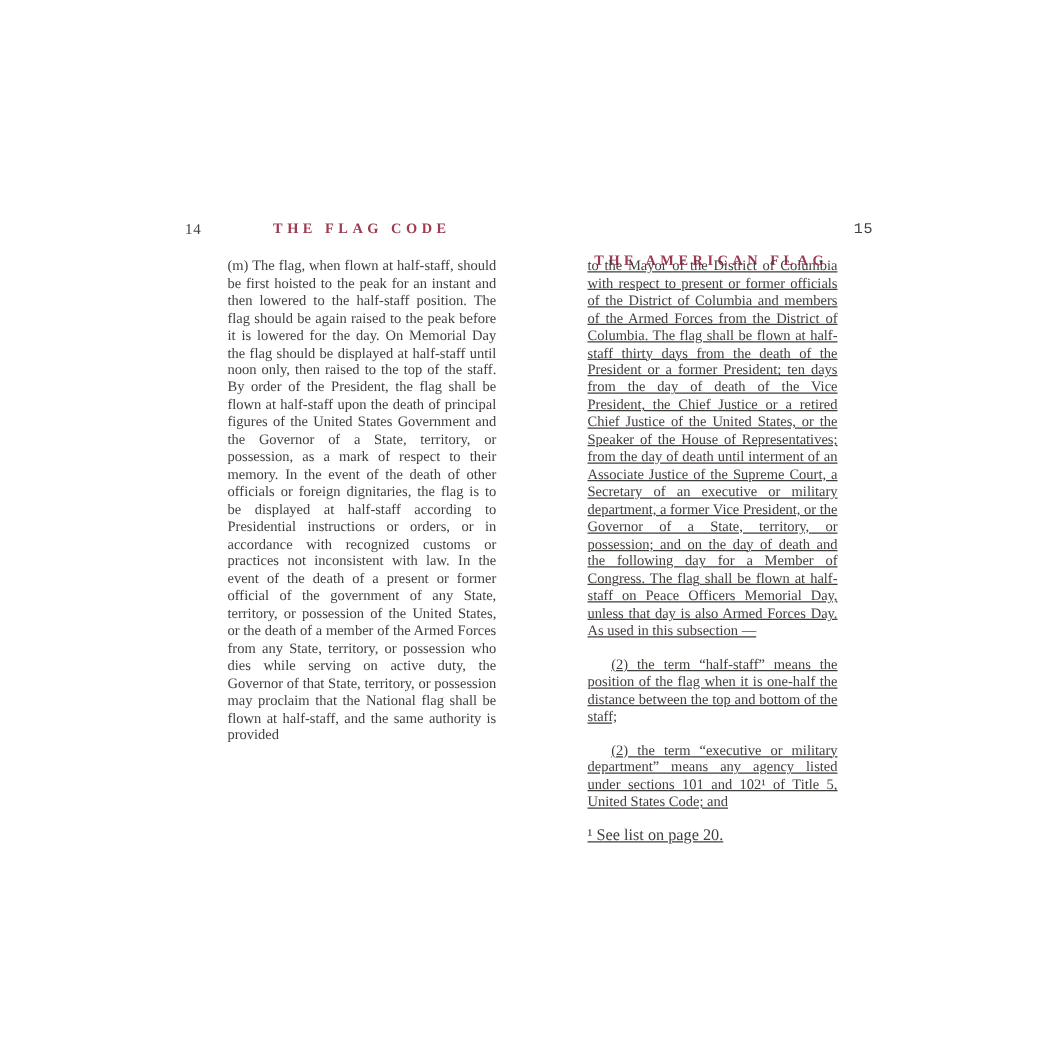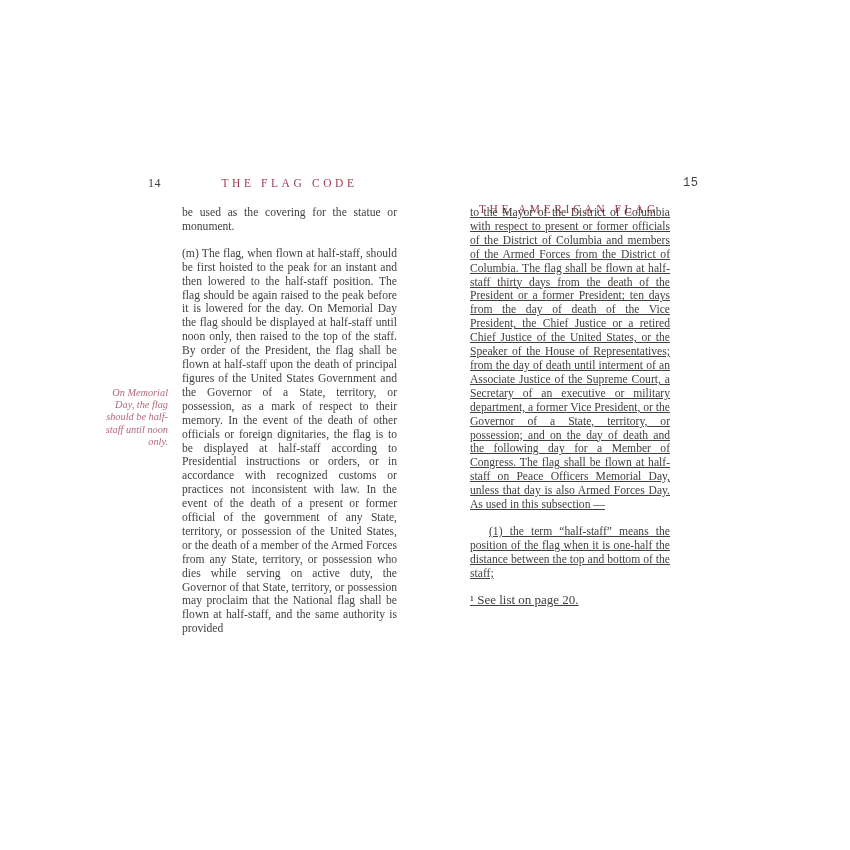--- a/index.html
+++ b/index.html
@@ -26,20 +26,21 @@
   .folio-left  { left: 148px; }
   .folio-right { left: 683px; font-family: Liberation Mono, monospace; }
   .runhead {
     position: absolute;
     top: 177px;
     font-size: 11.5px;
     letter-spacing: 3.6px;
     color: #9c3b51;
     text-align: center;
     white-space: nowrap;
+    font-weight: bold;
   }
   .runhead-left  { left: 182px; width: 215px; }
   .runhead-right { left: 468px; width: 202px; margin-top: 26px; }
 
   
   .column {
     position: absolute;
     top: 206px;
     color: #423e3c;
     font-size: 11.6px;
@@ -91,26 +92,25 @@
 
 <div class="canvas">
 
   <span class="folio folio-left">14</span>
   <div class="runhead runhead-left">THE FLAG CODE</div>
 
   <div class="runhead runhead-right">THE AMERICAN FLAG</div>
   <span class="folio folio-right">15</span>
 
   <div class="column column-left">
-    <p>be used as the covering for the statue or monument.</p>
     <p>(m) The flag, when flown at half-staff, should be first hoisted to the peak for an instant and then lowered to the half-staff position. The flag should be again raised to the peak before it is lowered for the day. On Memorial Day the flag should be displayed at half-staff until noon only, then raised to the top of the staff. By order of the President, the flag shall be flown at half-staff upon the death of principal figures of the United States Government and the Governor of a State, territory, or possession, as a mark of respect to their memory. In the event of the death of other officials or foreign dignitaries, the flag is to be displayed at half-staff according to Presidential instructions or orders, or in accordance with recognized customs or practices not inconsistent with law. In the event of the death of a present or former official of the government of any State, territory, or possession of the United States, or the death of a member of the Armed Forces from any State, territory, or possession who dies while serving on active duty, the Governor of that State, territory, or possession may proclaim that the National flag shall be flown at half-staff, and the same authority is provided</p>
   </div>
 
-  <div class="margin-note note-left">On Memorial Day, the flag should be half-staff until noon only.</div>
 
   <div class="column column-right">
     <p>to the Mayor of the District of Columbia with respect to present or former officials of the District of Columbia and members of the Armed Forces from the District of Columbia. The flag shall be flown at half-staff thirty days from the death of the President or a former President; ten days from the day of death of the Vice President, the Chief Justice or a retired Chief Justice of the United States, or the Speaker of the House of Representatives; from the day of death until interment of an Associate Justice of the Supreme Court, a Secretary of an executive or military department, a former Vice President, or the Governor of a State, territory, or possession; and on the day of death and the following day for a Member of Congress. The flag shall be flown at half-staff on Peace Officers Memorial Day, unless that day is also Armed Forces Day. As used in this subsection —</p>
-    <p class="indent-first">(1) the term “half-staff” means the position of the flag when it is one-half the distance between the top and bottom of the staff;</p>
+    <p class="indent-first">(2) the term “half-staff” means the position of the flag when it is one-half the distance between the top and bottom of the staff;</p>
+    <p class="indent-first">(2) the term “executive or military department” means any agency listed under sections 101 and 102¹ of Title 5, United States Code; and</p>
     <div class="footnote">¹ See list on page 20.</div>
   </div>
 
 
 </div>
 
 </body></html>

